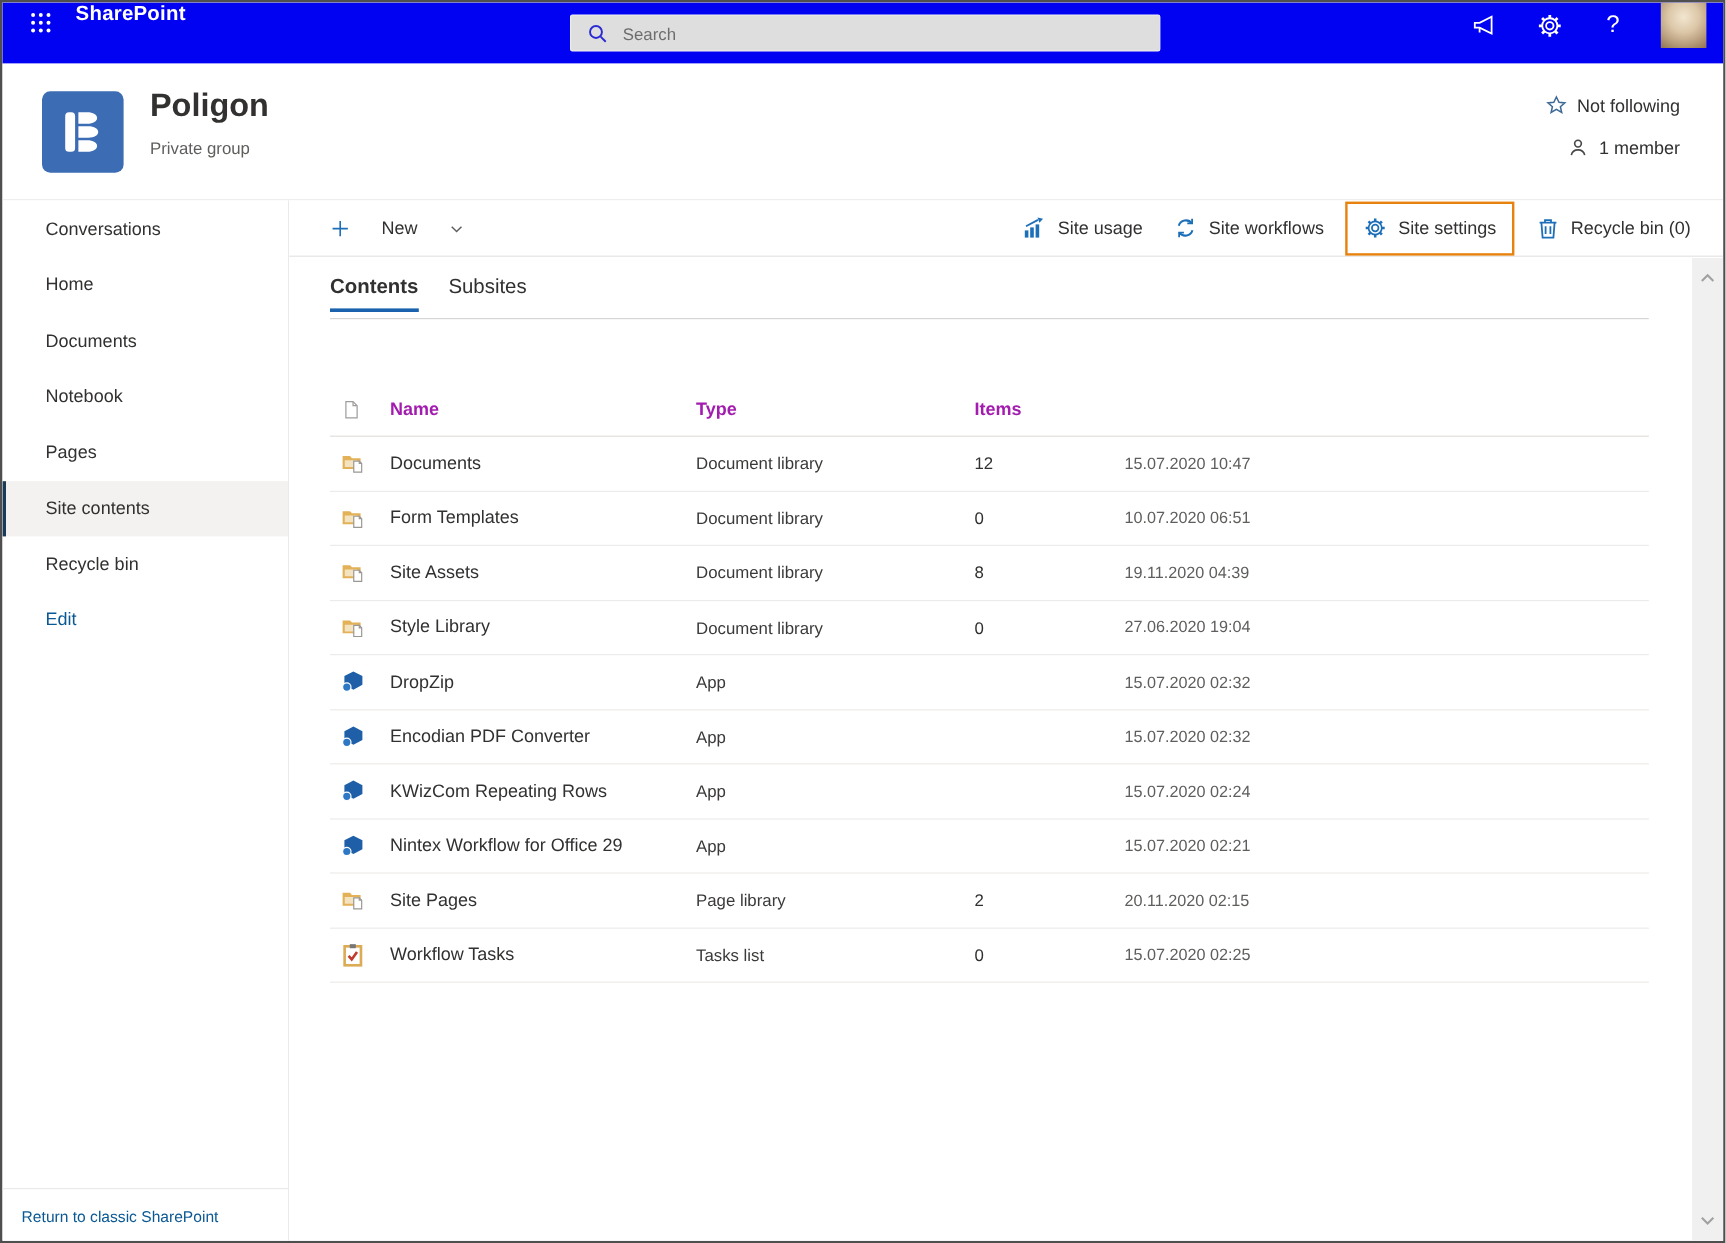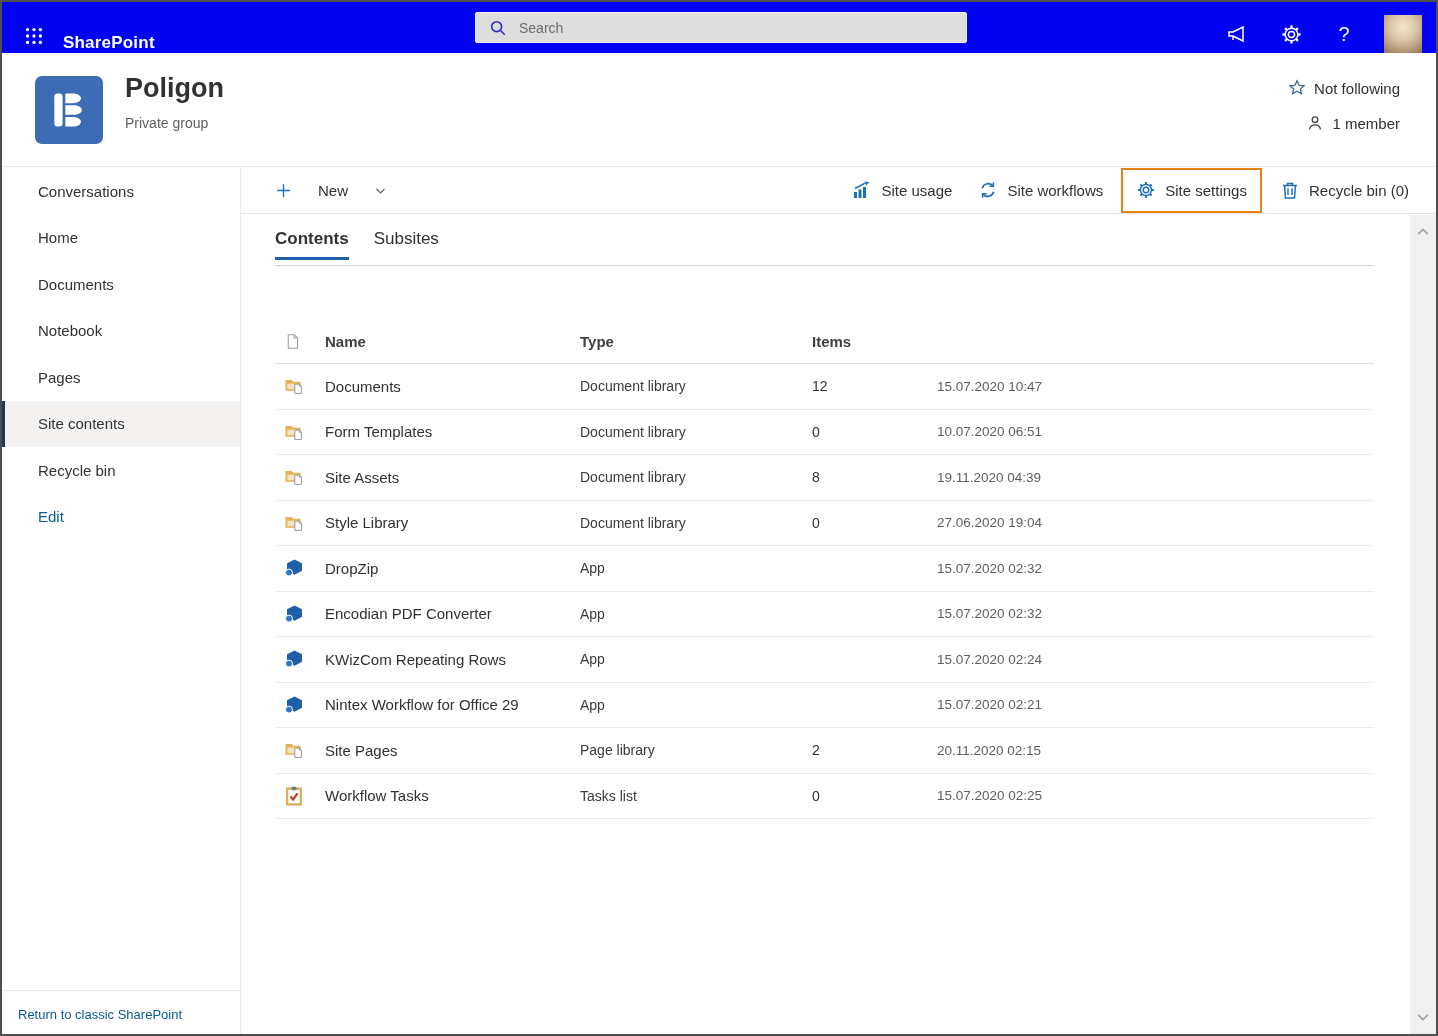--- a/index.html
+++ b/index.html
@@ -1,20 +1,20 @@
 <!DOCTYPE html>
 <html><head>
 <meta charset="utf-8">
 <style>
   * { margin:0; padding:0; box-sizing:border-box; }
   body { font-family:"Liberation Sans", sans-serif; background:#fff; }
   .screen { position:relative; width:1438px; height:1036px; border:2px solid #4f4f4f; background:#fff; overflow:hidden; }
 
   
-  .suite-bar { position:relative; height:51px; background:#0202f3; display:flex; align-items:flex-end; padding:0 14px 0 15px; }
+  .suite-bar { position:relative; height:51px; background:#0202f3; display:flex; align-items:flex-start; padding:0 14px 0 15px; }
   .waffle-btn { width:34px; height:34px; display:flex; align-items:center; justify-content:center; cursor:pointer; margin-right:12px; }
   .brand { color:#fff; font-size:17px; font-weight:700; letter-spacing:.2px; cursor:pointer; }
   .searchbox { position:absolute; left:473px; top:10px; width:492px; height:31px; background:#dedede; border:1px solid #efefef; border-radius:2px; display:flex; align-items:center; padding-left:13px; }
   .searchbox input { border:none; outline:none; background:transparent; font-size:14px; color:#333; margin-left:12px; width:400px; font-family:"Liberation Sans", sans-serif; }
   .searchbox input::placeholder { color:#6d6d6d; }
   .suite-right { margin-left:auto; display:flex; align-items:center; gap:27px; }
   .suite-icon-btn { width:26px; height:26px; display:flex; align-items:center; justify-content:center; cursor:pointer; }
   .help-label { color:#fff; font-size:20px; font-weight:400; }
   .avatar { width:38px; height:38px; cursor:pointer; background:radial-gradient(circle at 50% 32%, #f2e6d0 0%, #dcc7a8 40%, #b39877 75%, #8d7254 100%); }
 
@@ -46,21 +46,21 @@
   .action.highlighted { border:2px solid #e8820e; margin:0 5px; }
 
   .tabs { display:flex; gap:25px; margin:15px 0 0 34px; }
   .tab { font-size:17px; color:#323130; padding-bottom:8px; cursor:pointer; }
   .tab.active { font-weight:700; border-bottom:3px solid #1a62ad; }
   .tabs-divider { border:none; border-top:1px solid #d8d6d4; margin:5px 62px 0 34px; }
 
   
   .table { margin:53px 62px 0 34px; }
   .trow, .thead-row { display:grid; grid-template-columns:50px 255px 232px 125px 1fr; align-items:center; }
-  .thead-row { height:45px; border-bottom:1px solid #e1dfdd; font-size:15px; font-weight:700; color:#404040; }
+  .thead-row { height:45px; border-bottom:1px solid #e1dfdd; font-size:15px; font-weight:700; color:#a21caf; }
   .trow { height:45.5px; border-bottom:1px solid #edebe9; cursor:pointer; }
   .cell-icon { padding-left:9px; display:flex; align-items:center; }
   .cell-name { font-size:15px; color:#323130; white-space:nowrap; overflow:hidden; }
   .cell-type { font-size:14px; color:#3b3a39; }
   .cell-items { font-size:14px; color:#323130; }
   .cell-modified { font-size:13.5px; color:#605e5c; }
 
   
   .scrollbar { position:absolute; top:213px; right:0; bottom:0; width:26px; background:#f0f0f0; }
   .scroll-arrow { position:absolute; left:0; width:100%; height:26px; display:flex; align-items:center; justify-content:center; cursor:pointer; }

